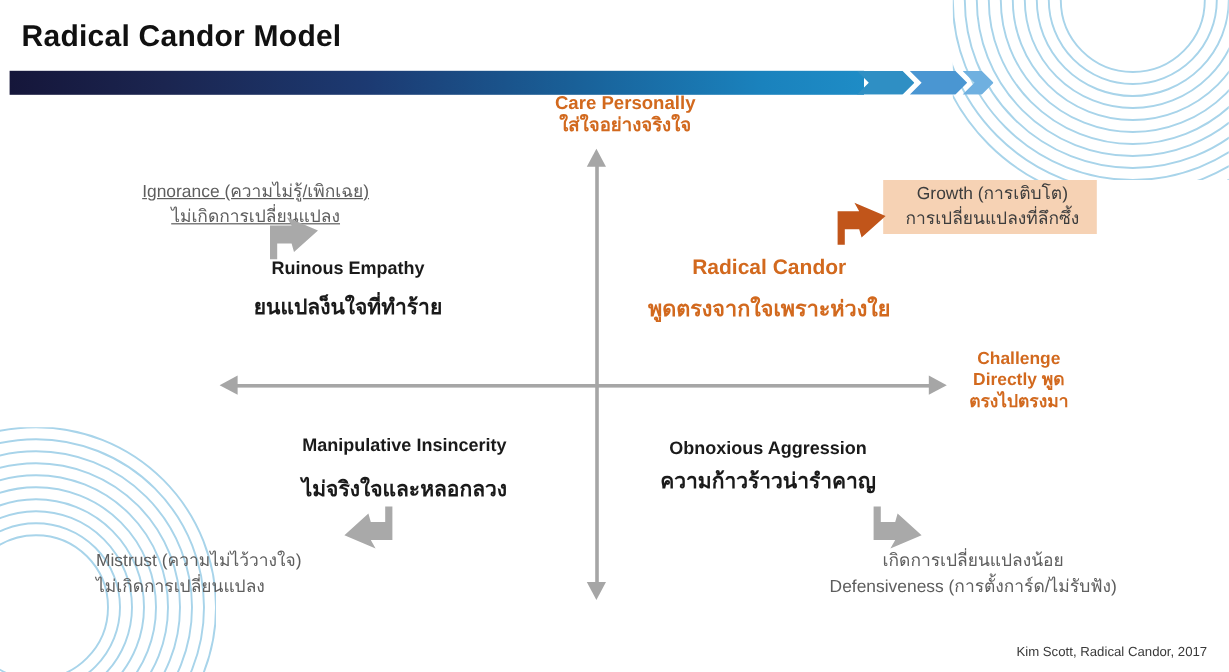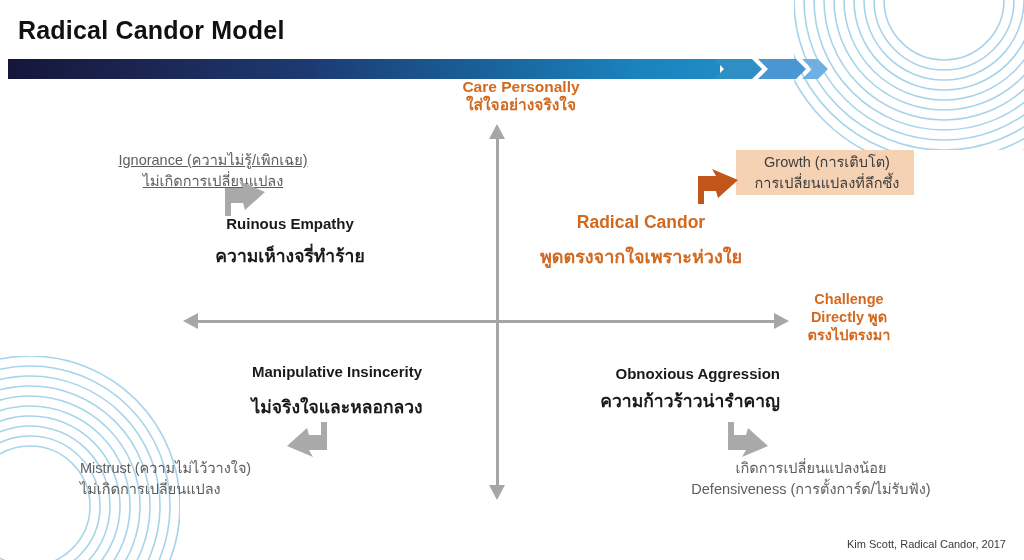--- a/index.html
+++ b/index.html
@@ -61,21 +61,21 @@
   .quad .en{font-size:15px;display:block;}
   .quad .th{font-size:17.5px;display:block;margin-top:9px;}
   .quad.rc{color:#d2691e;}
   .quad.rc .en{font-size:17.5px;}
   .quad.rc .th{font-size:18px;}
 
   .q-ruinous{left:150px;top:213px;width:280px;text-align:center;}
   .q-radical{left:496px;top:210px;width:290px;text-align:center;}
   .q-manip{left:182px;top:361px;width:310px;text-align:center;}
   .q-obnox{left:500px;top:363px;width:280px;text-align:center;}
-  .q-obnox .en,.q-obnox .th{text-align:right;}
+  .q-obnox .en,.q-obnox .th{text-align:center;}
   .q-obnox .th{margin-top:4px;}
   .q-manip .th{margin-top:12px;}
 
   
   .note{
     position:absolute;color:#5e5e5e;font-size:14.5px;line-height:1.45;
   }
   .n-ignorance{left:80px;top:150px;width:266px;text-align:center;text-decoration:underline;}
   .n-mistrust{left:80px;top:458px;width:244px;text-align:left;}
   .n-defensive{left:652px;top:458px;width:318px;text-align:center;}
@@ -152,21 +152,21 @@
   </div>
 
   <div class="axis-label lbl-challenge">
     <div>Challenge</div>
     <div>Directly พูด</div>
     <div>ตรงไปตรงมา</div>
   </div>
 
   <div class="quad q-ruinous">
     <span class="en">Ruinous Empathy</span>
-    <span class="th">ความเห็างจรี่ทำร้าย</span>
+    <span class="th">ยนแปลง็นใจที่ทำร้าย</span>
   </div>
 
   <div class="quad rc q-radical">
     <span class="en">Radical Candor</span>
     <span class="th">พูดตรงจากใจเพราะห่วงใย</span>
   </div>
 
   <div class="quad q-manip">
     <span class="en">Manipulative Insincerity</span>
     <span class="th">ไม่จริงใจและหลอกลวง</span>

